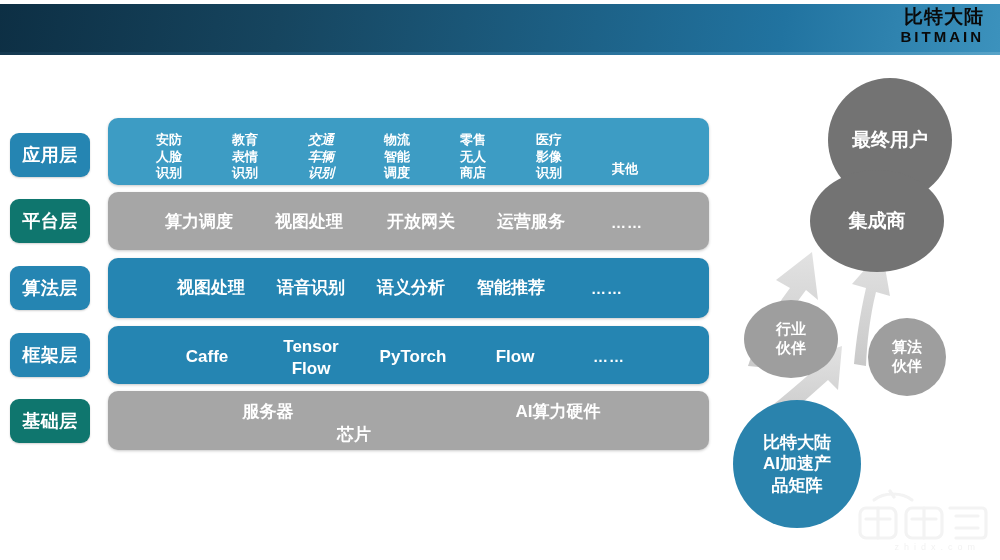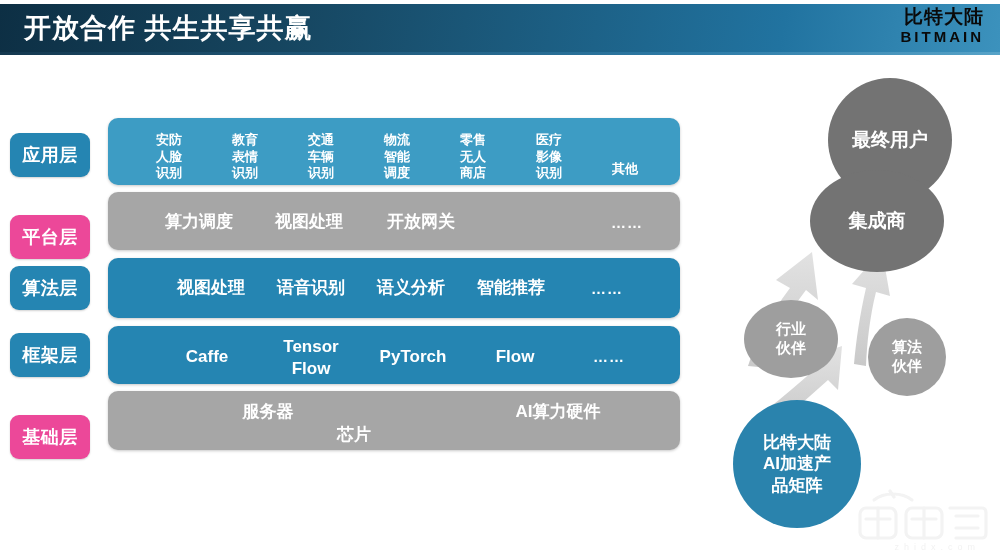--- a/index.html
+++ b/index.html
@@ -79,29 +79,30 @@
     color: #ffffff;
     font-size: 18px;
     font-weight: bold;
     display: flex;
     align-items: center;
     justify-content: center;
     letter-spacing: 0.5px;
     box-shadow: 0 1px 2px rgba(0,0,0,0.18);
   }
   .lbl-blue { background: #2585b2; }
-  .lbl-gray { background: #ec4899; margin-top: 16px; }
+  .lbl-gray { background: #0f766e; }
 
   
   .stack-row {
     position: absolute;
     left: 108px;
     width: 572px;
     border-radius: 10px;
     box-shadow: 0 1px 3px rgba(0,0,0,0.22);
+    padding-left: 29px;
   }
   .row-blue { background: #2585b2; }
   .row-gray { background: #a6a6a6; }
   .row-blue-light { background: #3d9cc4; }
 
   .cell {
     position: absolute;
     color: #ffffff;
     font-weight: bold;
     text-align: center;
@@ -200,41 +201,40 @@
     z-index: 6;
   }
 </style>
 </head>
 <body>
 
 <div id="slide">
 
   <div class="header-bar"></div>
   <div class="header-underline"></div>
-  <div class="header-title">开放合作 共生共享共赢</div>
   <div class="brand">
     <span class="brand-cn">比特大陆</span>
     <span class="brand-en">BITMAIN</span>
   </div>
 
   <div class="layer-label lbl-blue" style="top:133px;">应用层</div>
   <div class="layer-label lbl-gray" style="top:199px;">平台层</div>
   <div class="layer-label lbl-blue" style="top:266px;">算法层</div>
 
   <div class="layer-label lbl-blue" style="top:333px;">框架层</div>
   <div class="layer-label lbl-gray" style="top:399px;">基础层</div>
 
   <div class="stack-row row-blue-light" style="top:118px; height:67px;">
     <div class="cell app-cell" style="left:24px;">安防
 人脸
 识别</div>
     <div class="cell app-cell" style="left:100px;">教育
 表情
 识别</div>
-    <div class="cell app-cell" style="left:176px;">交通
+    <div class="cell app-cell" style="left:176px;font-style:italic;">交通
 车辆
 识别</div>
     <div class="cell app-cell" style="left:252px;">物流
 智能
 调度</div>
     <div class="cell app-cell" style="left:328px;">零售
 无人
 商店</div>
     <div class="cell app-cell" style="left:404px;">医疗
 影像
@@ -242,20 +242,21 @@
     <div class="cell app-other" style="left:480px;">
       <span>其他</span>
       <span class="dots">……</span>
     </div>
   </div>
 
   <div class="stack-row row-gray" style="top:192px; height:58px;">
     <div class="cell mid-cell" style="left:36px;">算力调度</div>
     <div class="cell mid-cell" style="left:146px;">视图处理</div>
     <div class="cell mid-cell" style="left:258px;">开放网关</div>
+    <div class="cell mid-cell" style="left:368px;">运营服务</div>
     <div class="cell mid-dots" style="left:484px;">……</div>
   </div>
 
   <div class="stack-row row-blue" style="top:258px; height:60px;">
     <div class="cell mid-cell" style="left:48px;">视图处理</div>
     <div class="cell mid-cell" style="left:148px;">语音识别</div>
     <div class="cell mid-cell" style="left:248px;">语义分析</div>
     <div class="cell mid-cell" style="left:348px;">智能推荐</div>
     <div class="cell mid-dots" style="left:464px;">……</div>
   </div>

